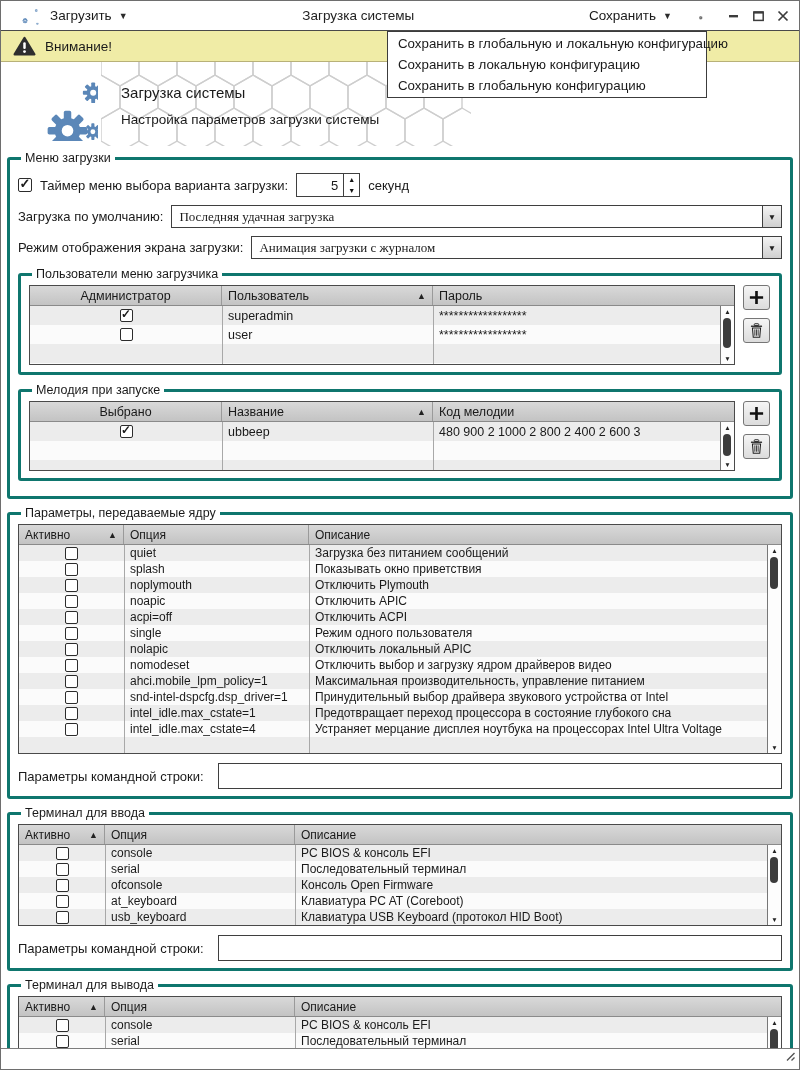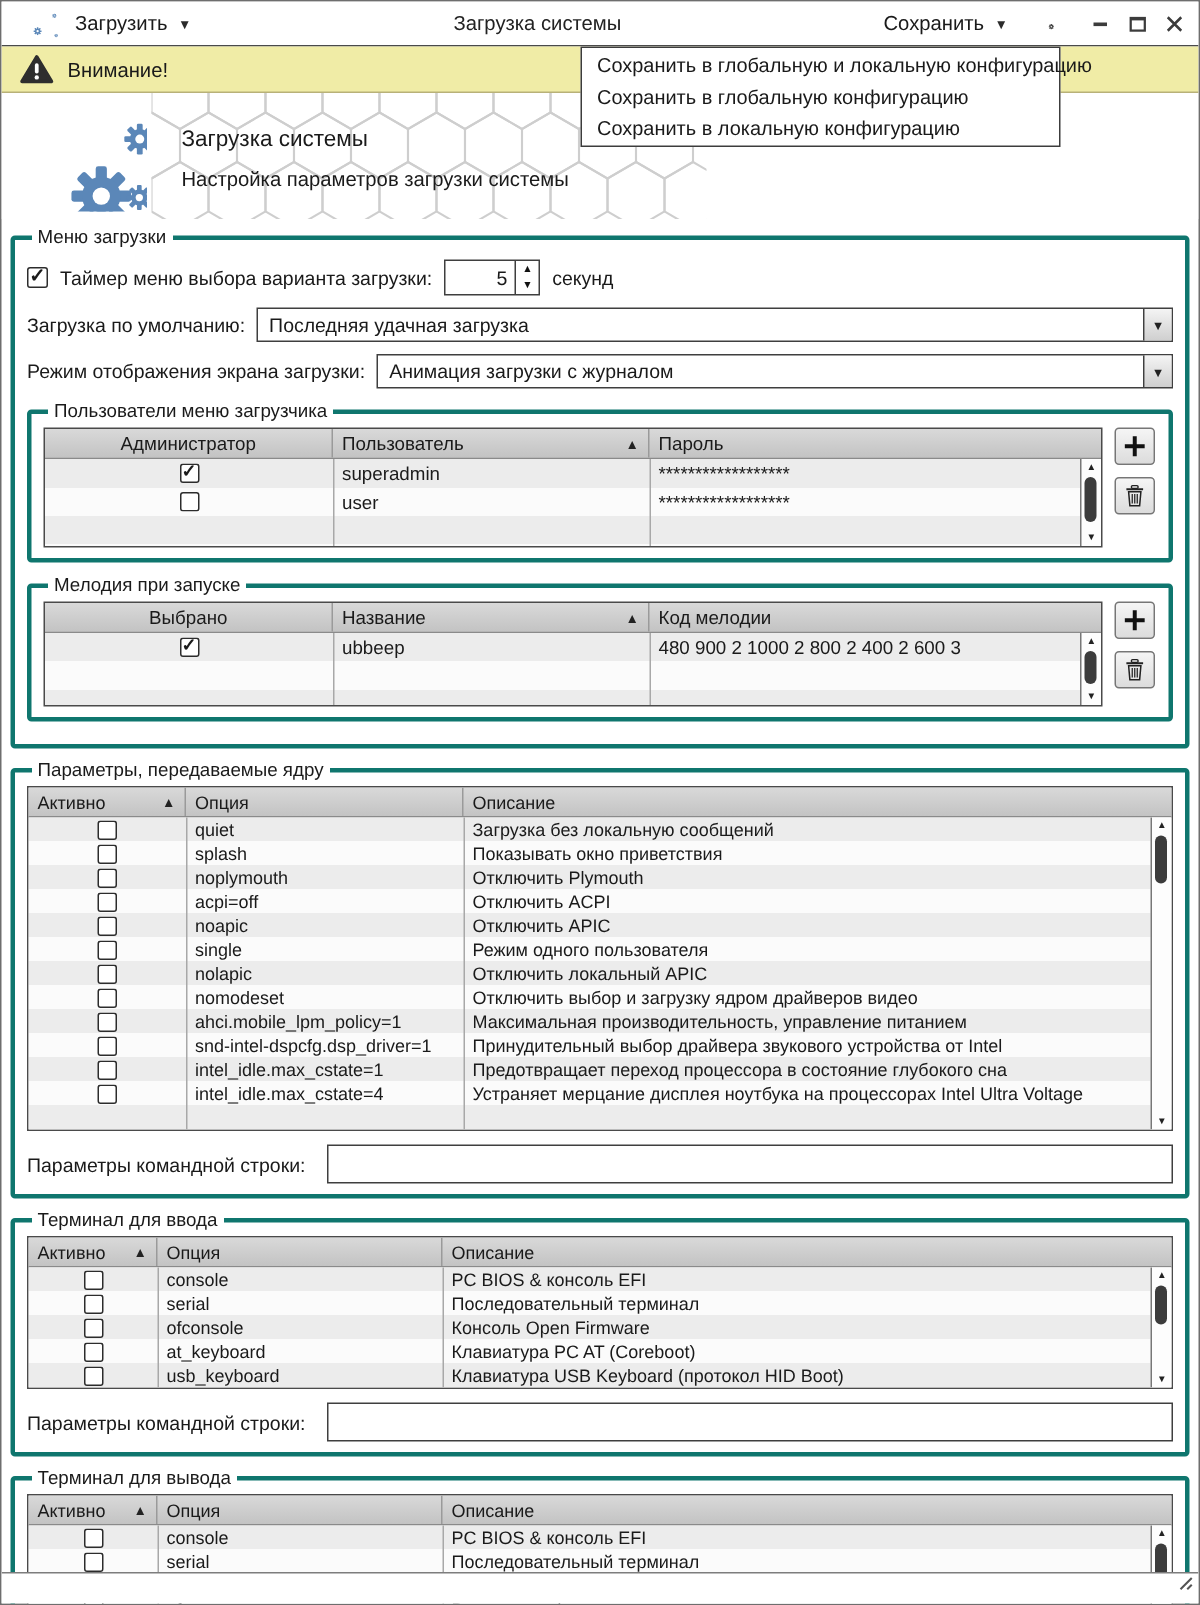--- a/index.html
+++ b/index.html
@@ -57,21 +57,21 @@
   
   .spin { width:64px; height:24px; border:1px solid #3f3f3f; display:flex; background:#fff; }
   .spin .val { flex:1; text-align:right; padding:4px 5px 0 0; font-size:13px; }
   .spin .arrows { width:16px; border-left:1px solid #3f3f3f; display:flex;
                   flex-direction:column; }
   .spin .arrows div { flex:1; display:flex; align-items:center; justify-content:center;
                       font-size:7px; color:#111; cursor:default; }
 
   
   .combo { flex:1; height:23px; border:1px solid #3f3f3f; display:flex; align-items:stretch;
-           background:#fff; }
+           background:#fff;font-family:Liberation Serif, serif; }
   .combo .cval { flex:1; display:flex; align-items:center; padding:0 7px; font-size:13px; }
   .combo .cbtn { width:19px; border-left:1px solid #3f3f3f;
                  background:linear-gradient(#f4f4f4,#cfcfcf);
                  display:flex; align-items:center; justify-content:center; font-size:8.5px;
                  color:#222; cursor:default; }
 
   
   .tblrow { display:flex; align-items:flex-start; gap:8px; margin-top:3px; }
   .tbl { position:relative; flex:1; border:1px solid #4a4a4a; font-size:12.5px;
          background:#fff; overflow:hidden; }
@@ -209,23 +209,23 @@
         <circle cx="11.5" cy="15.6" r="1.45" fill="#fff"></circle>
       </svg>
     </span>
     <span>Внимание!</span>
   </div>
 
   <div class="dropdown">
 
       <div class="dd-item">Сохранить в глобальную и локальную конфигурацию</div>
 
+      <div class="dd-item">Сохранить в локальную конфигурацию</div>
+
       <div class="dd-item">Сохранить в глобальную конфигурацию</div>
-
-      <div class="dd-item">Сохранить в локальную конфигурацию</div>
     </div>
 
   <div class="pageheader">
     <svg class="hexes" width="370" height="84" viewBox="0 0 370 84">
       <use href="#hex" x="19" y="2"></use>
         <use href="#hex" x="57" y="2"></use>
         <use href="#hex" x="95" y="2"></use>
         <use href="#hex" x="133" y="2"></use>
         <use href="#hex" x="171" y="2"></use>
         <use href="#hex" x="209" y="2"></use>
@@ -446,21 +446,21 @@
           </div>
           <div class="tbody stripe16 h16" style="height:208px">
 
               <div class="tr">
                 <div class="td c1 center">
                   <span class="cb small">
                     <span class="mark">✓</span>
                   </span>
                 </div>
                 <div class="td c2">quiet</div>
-                <div class="td c3">Загрузка без локальную сообщений</div>
+                <div class="td c3">Загрузка без питанием сообщений</div>
               </div>
 
               <div class="tr">
                 <div class="td c1 center">
                   <span class="cb small">
                     <span class="mark">✓</span>
                   </span>
                 </div>
                 <div class="td c2">splash</div>
                 <div class="td c3">Показывать окно приветствия</div>
@@ -475,32 +475,32 @@
                 <div class="td c2">noplymouth</div>
                 <div class="td c3">Отключить Plymouth</div>
               </div>
 
               <div class="tr">
                 <div class="td c1 center">
                   <span class="cb small">
                     <span class="mark">✓</span>
                   </span>
                 </div>
+                <div class="td c2">noapic</div>
+                <div class="td c3">Отключить APIC</div>
+              </div>
+
+              <div class="tr">
+                <div class="td c1 center">
+                  <span class="cb small">
+                    <span class="mark">✓</span>
+                  </span>
+                </div>
                 <div class="td c2">acpi=off</div>
                 <div class="td c3">Отключить ACPI</div>
-              </div>
-
-              <div class="tr">
-                <div class="td c1 center">
-                  <span class="cb small">
-                    <span class="mark">✓</span>
-                  </span>
-                </div>
-                <div class="td c2">noapic</div>
-                <div class="td c3">Отключить APIC</div>
               </div>
 
               <div class="tr">
                 <div class="td c1 center">
                   <span class="cb small">
                     <span class="mark">✓</span>
                   </span>
                 </div>
                 <div class="td c2">single</div>
                 <div class="td c3">Режим одного пользователя</div>

